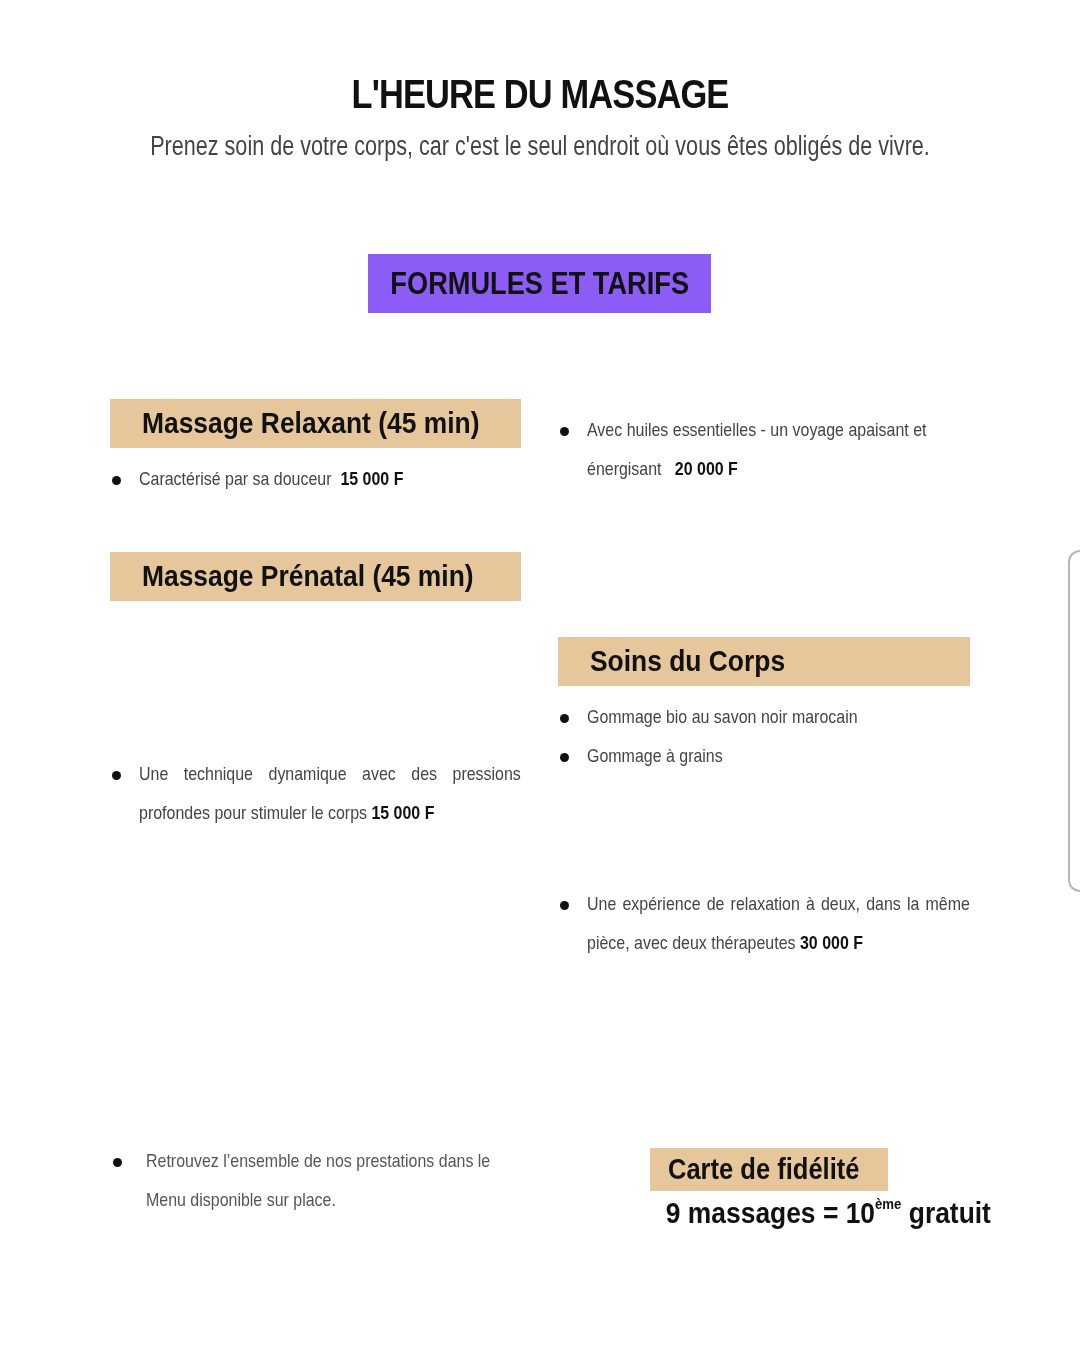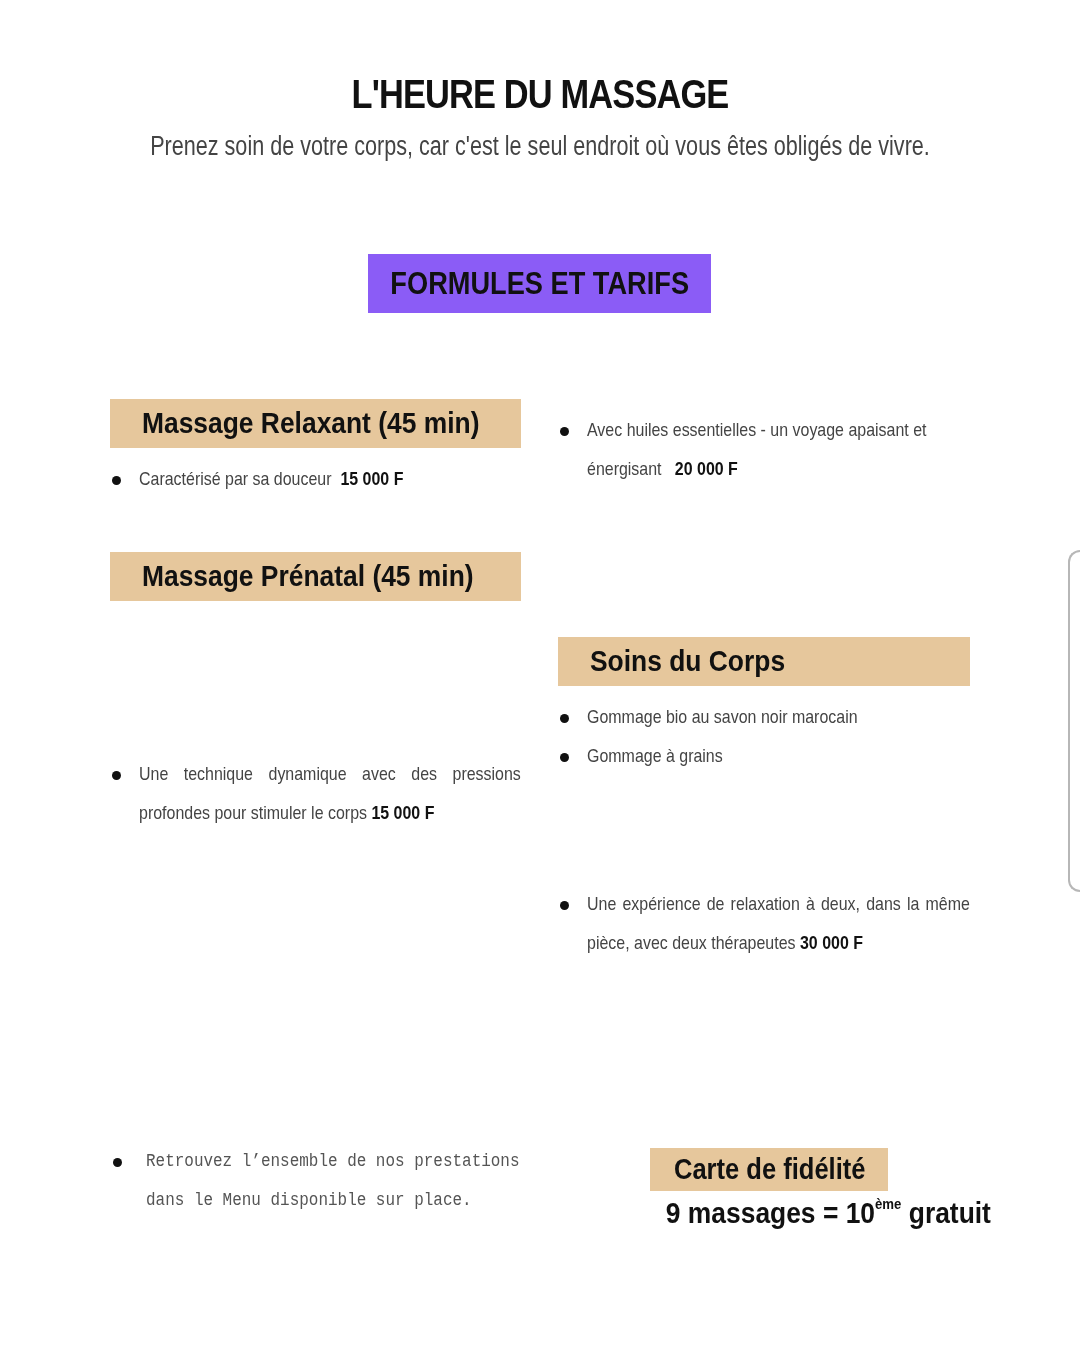--- a/index.html
+++ b/index.html
@@ -21,24 +21,24 @@
   .card-body { margin-top:12px; }
   .bullet { position:relative; padding-left:29px; font-size:19px; line-height:38.5px; color:#444; }
   .bullet::before { content:""; position:absolute; left:2px; top:16px; width:9px; height:9px; border-radius:50%; background:#111; }
   .bullet.nodot::before { display:none; }
   .txt { display:block; transform:scaleX(0.84); transform-origin:left top; width:119%; }
   .justify { text-align:justify; text-align-last:left; }
   .price { font-weight:bold; color:#111; }
   .edge-handle { position:absolute; left:1068px; top:550px; width:20px; height:342px;
                  border:2px solid #b7b7b7; border-right:none; border-radius:12px 0 0 12px; box-sizing:border-box; }
   .footnote { position:absolute; left:110px; top:1142px; width:460px; }
-  .footnote .bullet { padding-left:36px; color:#555;font-family:Liberation Mono, monospace; }
+  .footnote .bullet { padding-left:36px; color:#555; }
   .footnote .bullet::before { left:3px; }
   .loyalty { position:absolute; left:650px; top:1148px; }
-  .loyalty-header { background:#e6c79c; height:43px; width:238px; padding-left:24px; box-sizing:border-box; display:flex; align-items:center; }
+  .loyalty-header { background:#e6c79c; height:43px; width:238px; padding-left:18px; box-sizing:border-box; display:flex; align-items:center; }
   .loyalty-header span { font-weight:bold; font-size:29px; transform:scaleX(0.88); transform-origin:left center; display:inline-block; white-space:nowrap; }
   .loyalty-text { margin-top:4px; padding-left:18px; font-weight:bold; font-size:30px; white-space:nowrap;
                   transform:scaleX(0.88); transform-origin:left top; color:#111; }
   .loyalty-text sup { font-size:15px; vertical-align:14px; }
 </style>
 </head>
 <body>
 
 <div class="title">L'HEURE DU MASSAGE</div>
 <div class="subtitle">Prenez soin de votre corps, car c'est le seul endroit où vous êtes obligés de vivre.</div>

